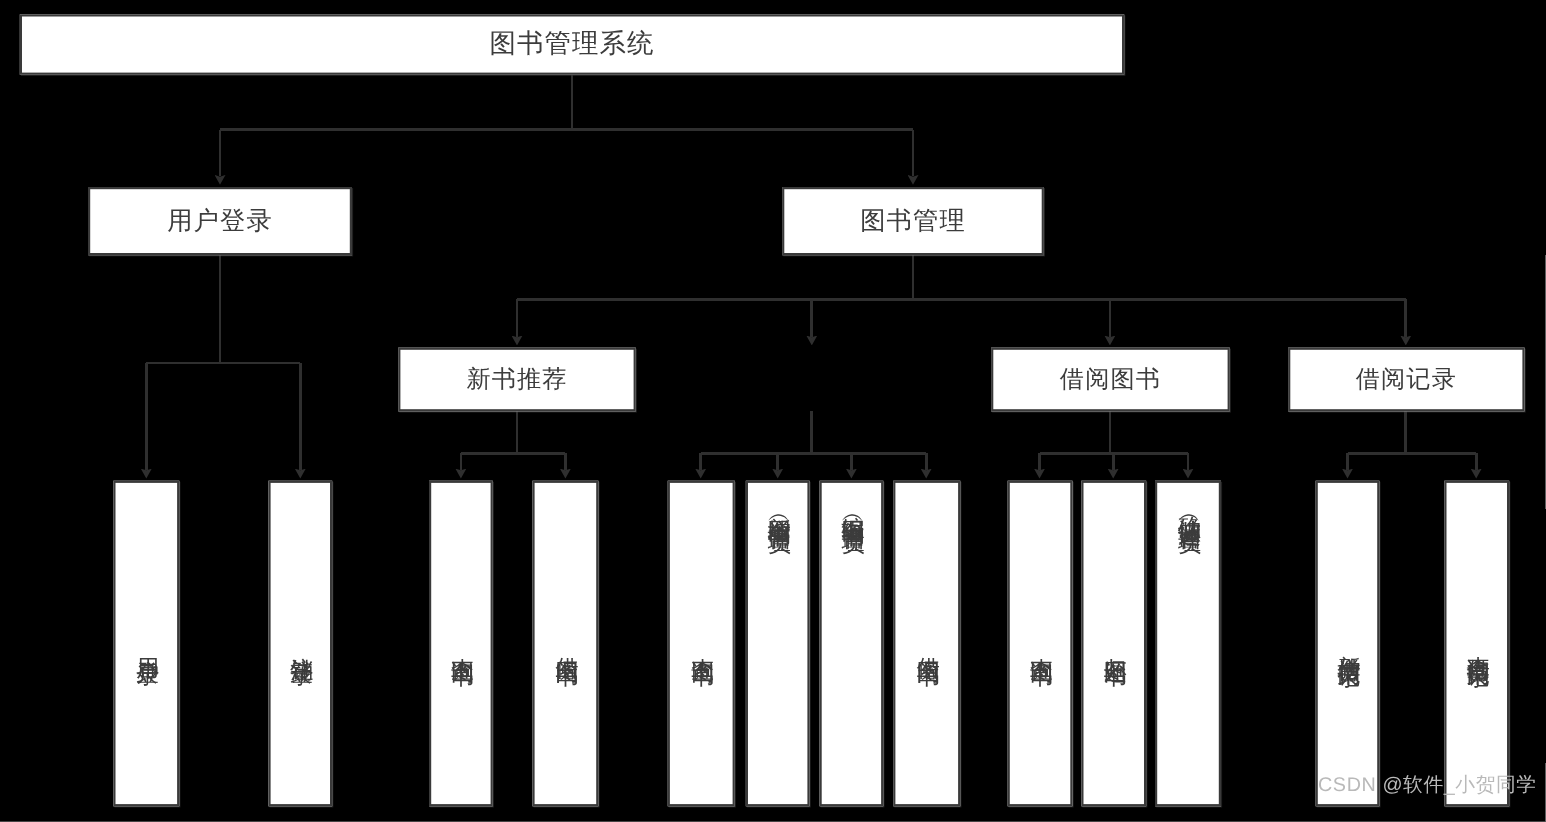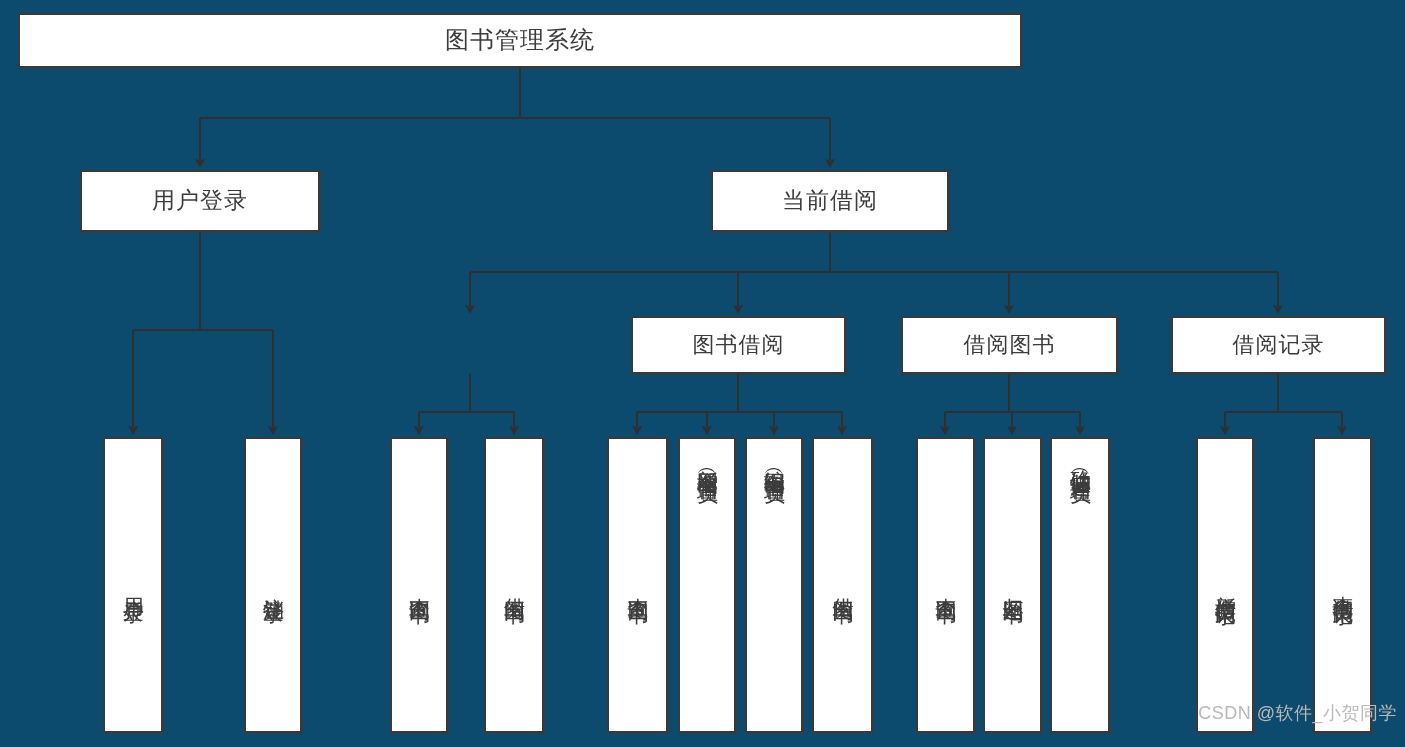--- a/index.html
+++ b/index.html
@@ -2,21 +2,21 @@
 <html><head>
 <meta charset="utf-8">
 <title>图书管理系统 功能结构图</title>
 <style>
   html,body{margin:0;padding:0;background:#ffffff;}
   body{
     width:1405px;height:747px;overflow:hidden;
     font-family:"Liberation Sans","DejaVu Sans",sans-serif;
     -webkit-font-smoothing:antialiased;
   }
-  #diagram-root{position:relative;width:1405px;height:747px;background:#0c4a6e;}
+  #diagram-root{position:relative;width:1405px;height:747px;background:#000000;}
   svg#tree-svg{position:absolute;left:0;top:0;width:1405px;height:747px;display:block;}
 
   .node-box{
     position:absolute;
     background:#ffffff;
     border:2px solid #3a3a3a;
     box-sizing:border-box;
     display:flex;align-items:center;justify-content:center;
     box-shadow:1px 1px 0 0 rgba(60,60,60,0.55);
   }
@@ -118,25 +118,25 @@
   </svg>
 
   <div class="node-box level-1" id="node-root" style="left: 18px; top: 13px; width: 1004px; height: 55px;">
     <span class="node-label">图书管理系统</span>
   </div>
 
   <div class="node-box level-2" id="node-l2-0" style="left: 80px; top: 170px; width: 240px; height: 62px;">
     <span class="node-label">用户登录</span>
   </div>
   <div class="node-box level-2" id="node-l2-1" style="left: 711px; top: 170px; width: 238px; height: 62px;">
-    <span class="node-label">当前借阅</span>
+    <span class="node-label">图书管理</span>
   </div>
 
-  <div class="node-box level-3" id="node-l3-1" style="left: 631px; top: 316px; width: 215px; height: 58px;">
-    <span class="node-label">图书借阅</span>
+  <div class="node-box level-3" id="node-l3-0" style="left: 362px; top: 316px; width: 216px; height: 58px;">
+    <span class="node-label">新书推荐</span>
   </div>
   <div class="node-box level-3" id="node-l3-2" style="left: 901px; top: 316px; width: 217px; height: 58px;">
     <span class="node-label">借阅图书</span>
   </div>
   <div class="node-box level-3" id="node-l3-3" style="left: 1171px; top: 316px; width: 215px; height: 58px;">
     <span class="node-label">借阅记录</span>
   </div>
 
   <div class="leaf-box center-v" id="leaf-0" style="left: 103px; top: 437px; width: 60px; height: 296px;">
     <span class="leaf-label">用户登录</span>

